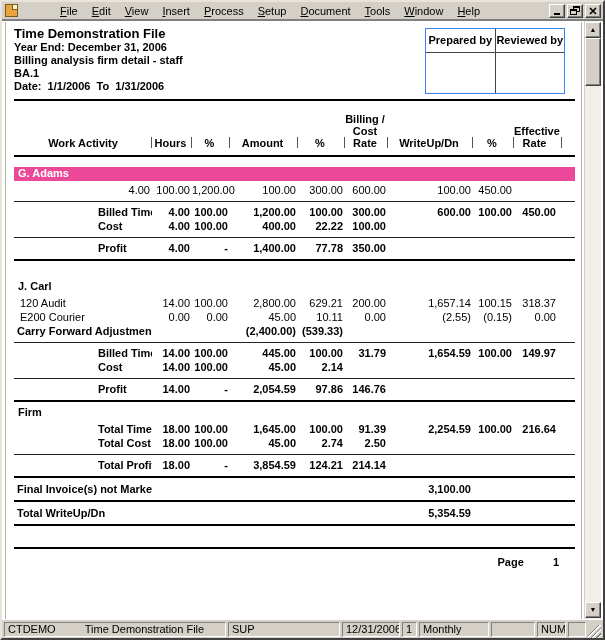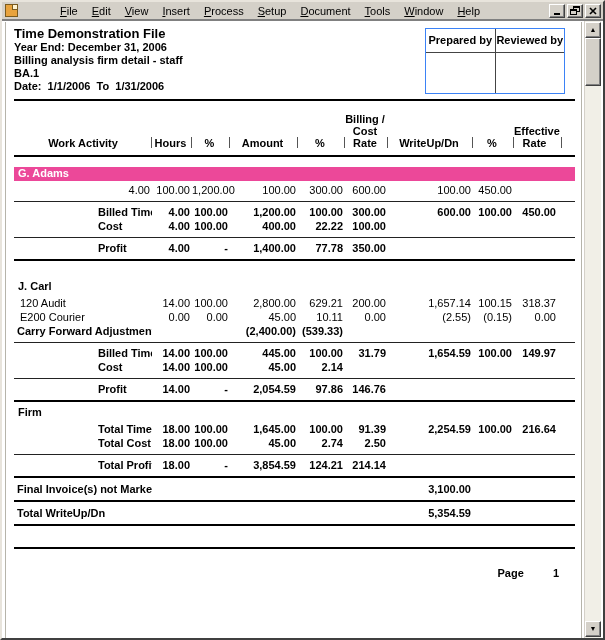--- a/index.html
+++ b/index.html
@@ -82,21 +82,21 @@
   .t-row .lbl { white-space:nowrap; overflow:hidden; }
   .t-row .num { text-align:right; padding-right:2px; white-space:nowrap; }
   .t-row.detail .lbl { padding-left:6px; }
   .t-row.subtotal { font-weight:bold; }
   .t-row.subtotal .lbl { padding-left:84px; }
   .t-row.flush-bold { font-weight:bold; }
   .t-row.flush-bold .lbl { padding-left:3px; }
   .section-row { height:14px; line-height:13px; font-size:11px; font-weight:bold; margin:10px 6px 2px 0; padding-left:4px; }
   .section-row.plain { margin:2px 6px 2px 0; }
 
-  .page-footer { margin-top:18px; text-align:right; padding-right:22px; font-size:11px; font-weight:bold; }
+  .page-footer { margin-top:7px; text-align:right; padding-right:22px; font-size:11px; font-weight:bold; }
   .page-footer span { display:inline-block; }
   .page-footer .pf-num { margin-left:26px; }
 
   
   .scrollbar {
     position:absolute; top:0; right:2px; bottom:0; width:17px;
     background:#f1efe7; border-left:1px solid #d4d0c8;
   }
   .sb-btn {
     position:absolute; left:0; width:16px; height:16px; background:#d4d0c8;
@@ -415,14 +415,28 @@
       </div>
     </div>
 
     <div class="scrollbar">
       <div class="sb-btn sb-up">▲</div>
       <div class="sb-thumb"></div>
       <div class="sb-btn sb-down">▼</div>
     </div>
   </div>
 
+  <div class="status-bar">
+    <div class="sb-cell sb-main">
+      <span>CTDEMO</span>
+      <span class="sb-file">Time Demonstration File</span>
+    </div>
+    <div class="sb-cell" style="width:112px;">SUP</div>
+    <div class="sb-cell" style="width:58px;">12/31/2006</div>
+    <div class="sb-cell" style="width:15px;">1</div>
+    <div class="sb-cell" style="width:70px;">Monthly</div>
+    <div class="sb-cell" style="width:44px;"></div>
+    <div class="sb-cell" style="width:29px;">NUM</div>
+    <div class="sb-cell" style="width:18px;"></div>
+    <div class="sb-grip"></div>
+  </div>
 
 </div>
 
 </body></html>

